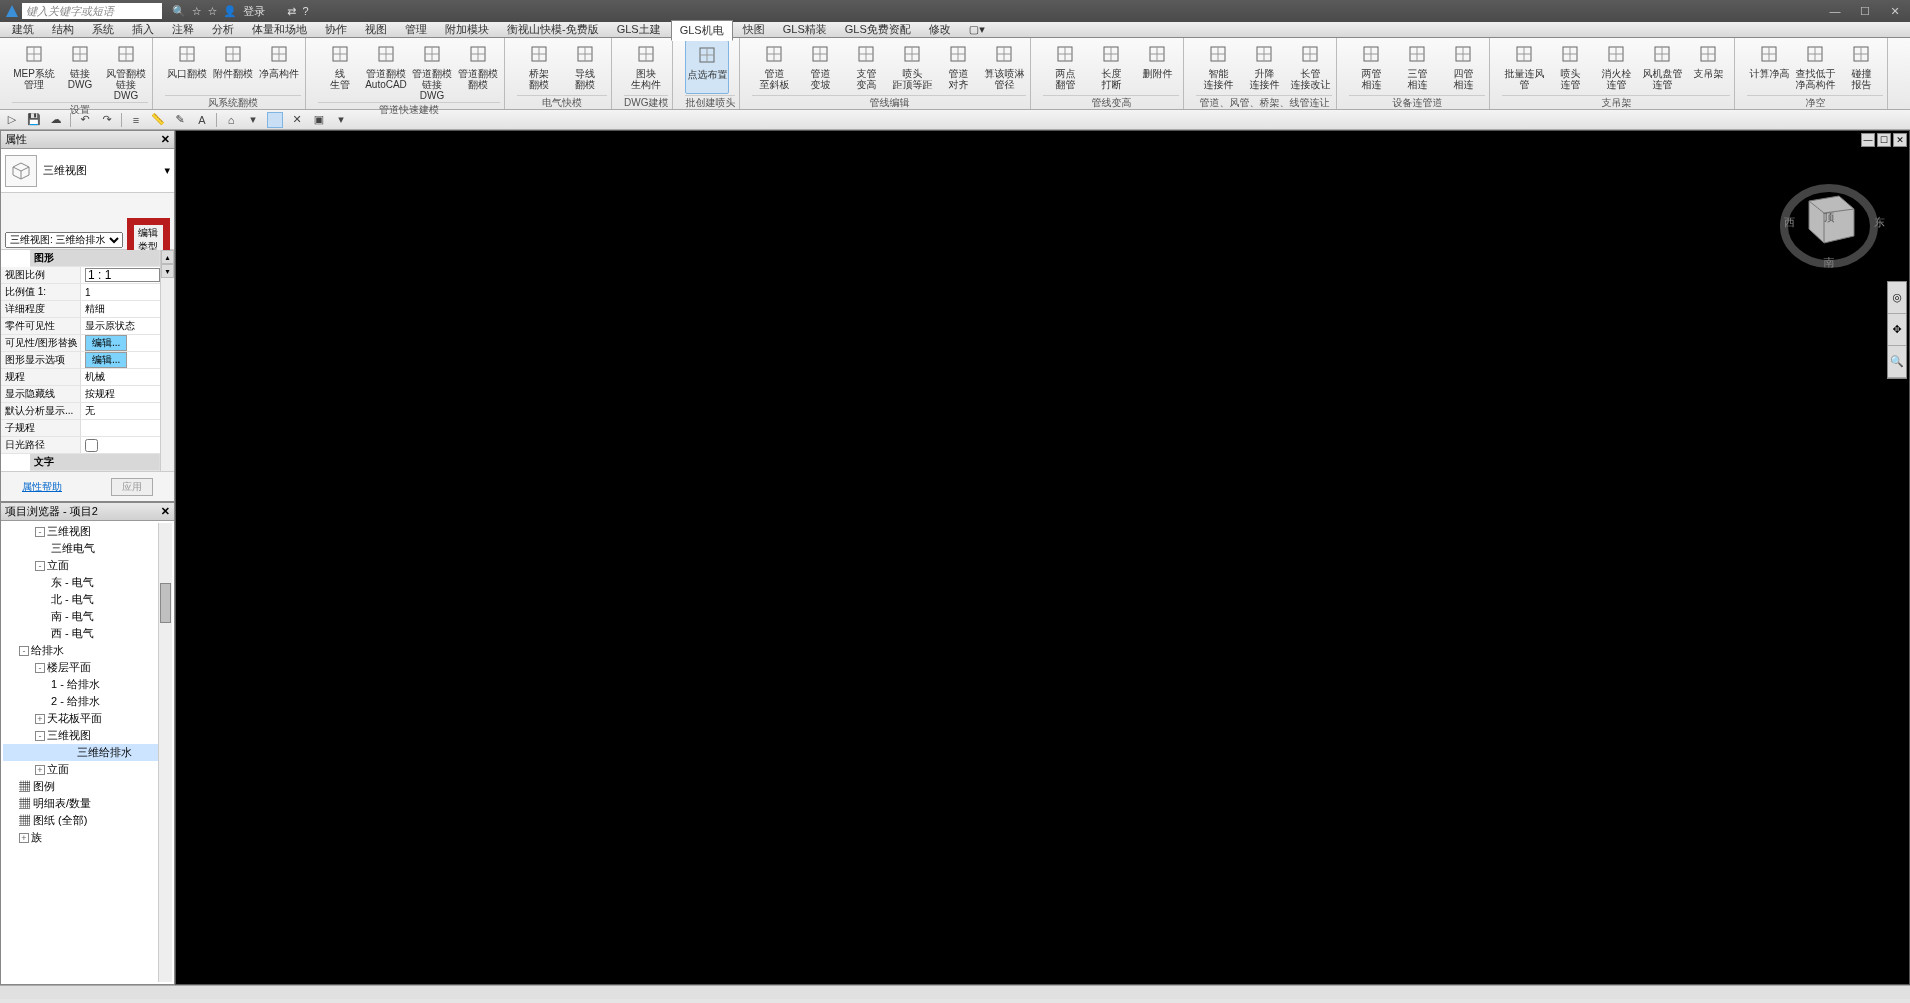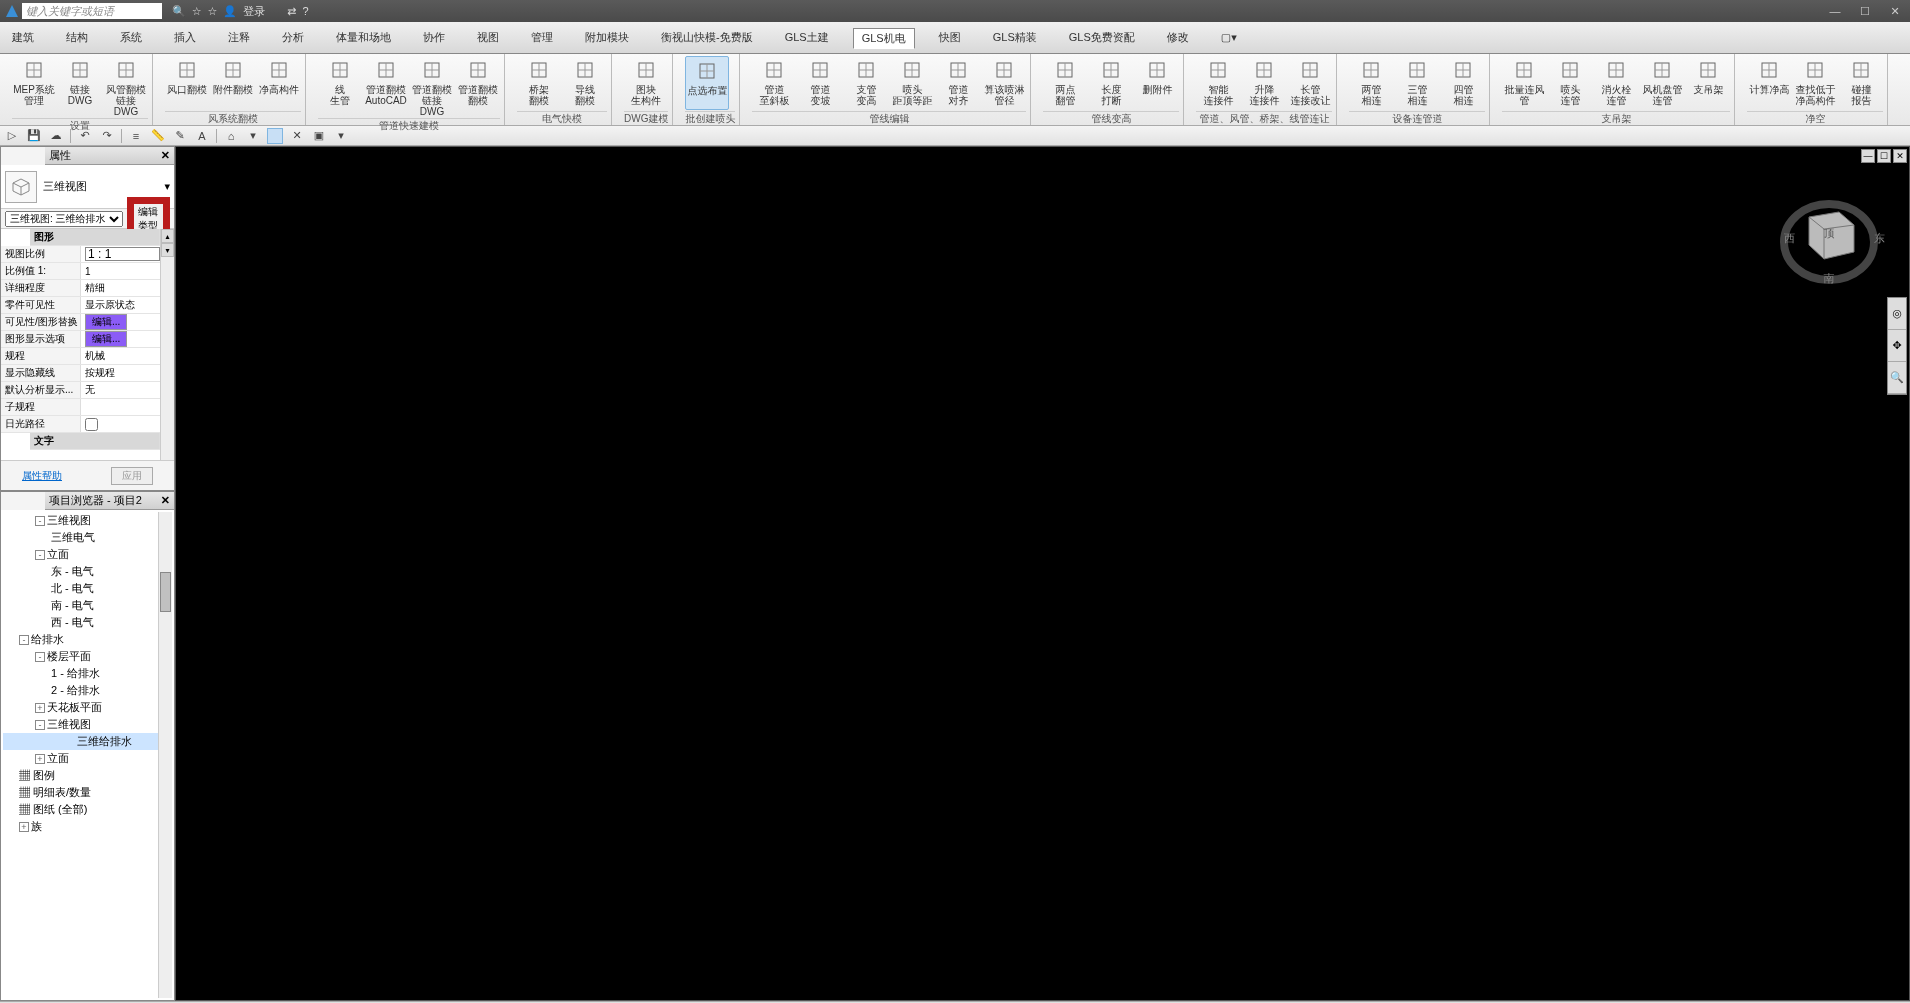--- a/index.html
+++ b/index.html
@@ -6,57 +6,57 @@
 body { background:#e5e5e5; width:1910px; height:1003px; overflow:hidden; position:relative; }
 .titlebar { height:22px; background:linear-gradient(#5a5a5a,#4a4a4a); color:#eee; display:flex; align-items:center; }
 .titlebar .logo { width:20px; height:20px; margin-left:2px; display:flex; align-items:center; justify-content:center; }
 .titlebar .logo svg { width:16px; height:16px; }
 .titlebar .center { flex:1; text-align:center; font-size:11px; }
 .titlebar .search { width:140px; height:16px; background:#fff; margin-right:4px; display:flex; align-items:center; padding:0 4px; color:#888; font-style:italic; }
 .titlebar .ticons { display:flex; gap:6px; align-items:center; padding:0 6px; }
 .titlebar .ticons span { color:#ddd; cursor:pointer; }
 .titlebar .winbtns { display:flex; margin-left:auto; }
 .titlebar .winbtns div { width:30px; height:22px; display:flex; align-items:center; justify-content:center; color:#ccc; }
-.menubar { height:32px; background:linear-gradient(#f0f0f0,#d8d8d8); border-bottom:1px solid #888; display:flex; align-items:center; padding-left:4px; gap:16px; }
+.menubar { height:16px; background:linear-gradient(#f0f0f0,#d8d8d8); border-bottom:1px solid #888; display:flex; align-items:center; padding-left:4px; gap:2px; }
 .menubar span { padding:2px 8px; cursor:pointer; color:#333; }
 .menubar span.active { background:#fff; border:1px solid #888; border-bottom:1px solid #fff; position:relative; top:1px; }
 .ribbon { height:72px; background:linear-gradient(#fafafa,#e8e8e8); border-bottom:1px solid #aaa; display:flex; }
 .rgroup { display:flex; flex-direction:column; border-right:1px solid #bbb; padding:2px 4px 0 12px; }
 .rgroup .btns { display:flex; gap:2px; flex:1; }
 .rbtn { display:flex; flex-direction:column; align-items:center; justify-content:flex-start; width:44px; cursor:pointer; padding-top:2px; }
 .rbtn .ico { width:24px; height:24px; display:flex; align-items:center; justify-content:center; color:#555; }
 .rbtn .lbl { font-size:10px; text-align:center; line-height:11px; margin-top:2px; color:#333; white-space:pre-line; }
 .rgroup .gname { font-size:10px; text-align:center; color:#555; height:14px; line-height:14px; border-top:1px solid #ccc; margin-top:1px; }
 .rbtn.sel { background:#d0e4f5; border:1px solid #7fb5e0; border-radius:2px; }
 .qat { height:20px; background:linear-gradient(#f4f4f4,#e2e2e2); border-bottom:1px solid #aaa; display:flex; align-items:center; padding:0 4px; gap:6px; }
 .qat .qbtn { width:16px; height:16px; display:flex; align-items:center; justify-content:center; color:#444; cursor:pointer; }
 .qat .sep { width:1px; height:14px; background:#aaa; }
 .qat .tgl { width:16px; height:16px; background:#c8dff5; border:1px solid #7fb5e0; }
 .content { display:flex; height:calc(1003px - 22px - 20px - 72px - 20px - 14px); }
 .leftcol { width:175px; display:flex; flex-direction:column; }
 .panel { border:1px solid #888; background:#f4f4f4; display:flex; flex-direction:column; }
-.panel .phead { height:18px; background:linear-gradient(#e8e8e8,#d0d0d0); border-bottom:1px solid #999; display:flex; align-items:center; padding:0 4px; font-size:11px;margin-left:44px; }
+.panel .phead { height:18px; background:linear-gradient(#e8e8e8,#d0d0d0); border-bottom:1px solid #999; display:flex; align-items:center; padding:0 4px; font-size:11px; }
 .panel .phead .x { margin-left:auto; cursor:pointer; font-weight:bold; }
 .props { flex:0 0 345px; }
 .typesel { height:44px; display:flex; align-items:center; padding:4px; gap:6px; border-bottom:1px solid #ccc; background:#fff; }
 .typesel .cube { width:32px; height:32px; border:1px solid #aaa; background:#f8f8f8; display:flex; align-items:center; justify-content:center; }
-.typerow { height:20px; display:flex; align-items:center; padding:0 4px; gap:4px; border-bottom:1px solid #ccc; background:#f4f4f4; }
+.typerow { height:20px; display:flex; align-items:center; padding:0 4px; gap:4px; border-bottom:1px solid #ccc; background:#f4f4f4;margin-top:37px; }
 .typerow select { flex:1; font-size:10px; height:16px; }
 .typerow .editbtn { padding:1px 4px; border:7px solid #b91c1c; background:#f0f0f0; font-size:10px; cursor:pointer; }
 .pgrid { flex:1; overflow:auto; background:#fff; display:flex; }
 .pgrid .rows { flex:1; }
 .pgrid .sb { width:14px; background:#eee; border-left:1px solid #ccc; position:relative; }
 .pgrid .sb .upb, .pgrid .sb .dnb { height:14px; background:#ddd; border:1px solid #bbb; display:flex; align-items:center; justify-content:center; font-size:8px; }
 .prow { display:flex; height:17px; border-bottom:1px solid #e4e4e4; }
 .prow .k { width:80px; padding-left:4px; background:#f4f4f4; border-right:1px solid #ddd; font-size:10px; display:flex; align-items:center; }
 .prow .v { flex:1; padding-left:4px; font-size:10px; display:flex; align-items:center; }
 .prow.grouph { background:#d8d8d8; font-weight:bold;margin-left:29px; }
 .prow.grouph .k { background:#d8d8d8; width:100%; }
 .prow .v input[type=text]{ width:100%; border:1px solid #888; height:14px; font-size:12px; padding:0 2px; }
-.prow .v .ed { border:1px solid #999; padding:0 6px; background:#8b5cf6; font-size:10px; cursor:pointer; }
+.prow .v .ed { border:1px solid #999; padding:0 6px; background:#7dd3fc; font-size:10px; cursor:pointer; }
 .pfoot { height:30px; border-top:1px solid #ccc; display:flex; align-items:center; padding:0 21px; gap:6px; background:#f4f4f4; }
 .pfoot a { color:#0066cc; text-decoration:underline; font-size:10px; }
 .pfoot .apply { margin-left:auto; padding:1px 10px; border:1px solid #aaa; background:#eee; color:#999; font-size:10px; }
 .browser { flex:1; }
 .tree { flex:1; overflow:auto; background:#fff; font-size:11px; padding:2px; display:flex; }
 .tree .tcontent{ flex:1; }
 .tree .sb { width:14px; background:#eee; border-left:1px solid #ccc; position:relative; }
 .tree .sb .thumb { position:absolute; left:1px; right:1px; top:60px; height:40px; background:#c0c0c0; border:1px solid #888; }
 .tnode { padding:1px 0 1px 4px; cursor:pointer; white-space:nowrap; }
 .tnode .exp { display:inline-block; width:10px; text-align:center; color:#666; border:1px solid #888; height:10px; line-height:8px; font-size:9px; margin-right:2px; }

